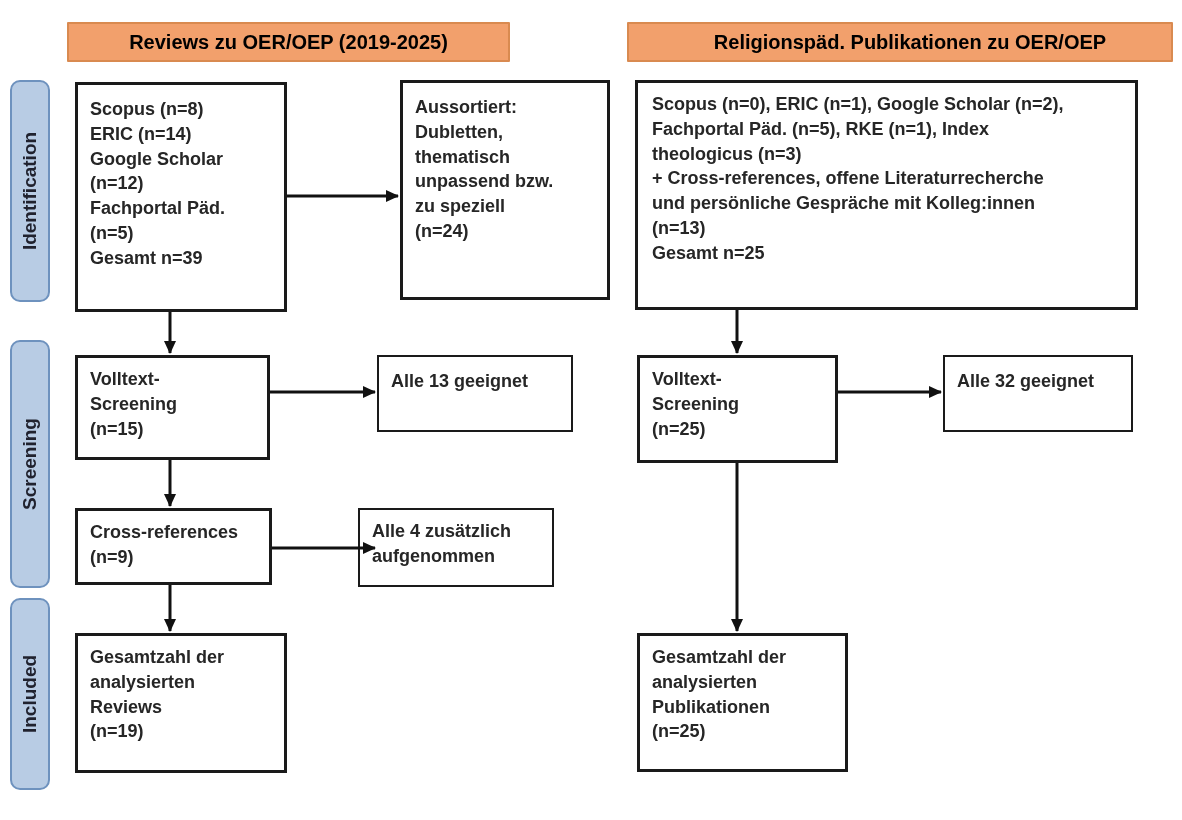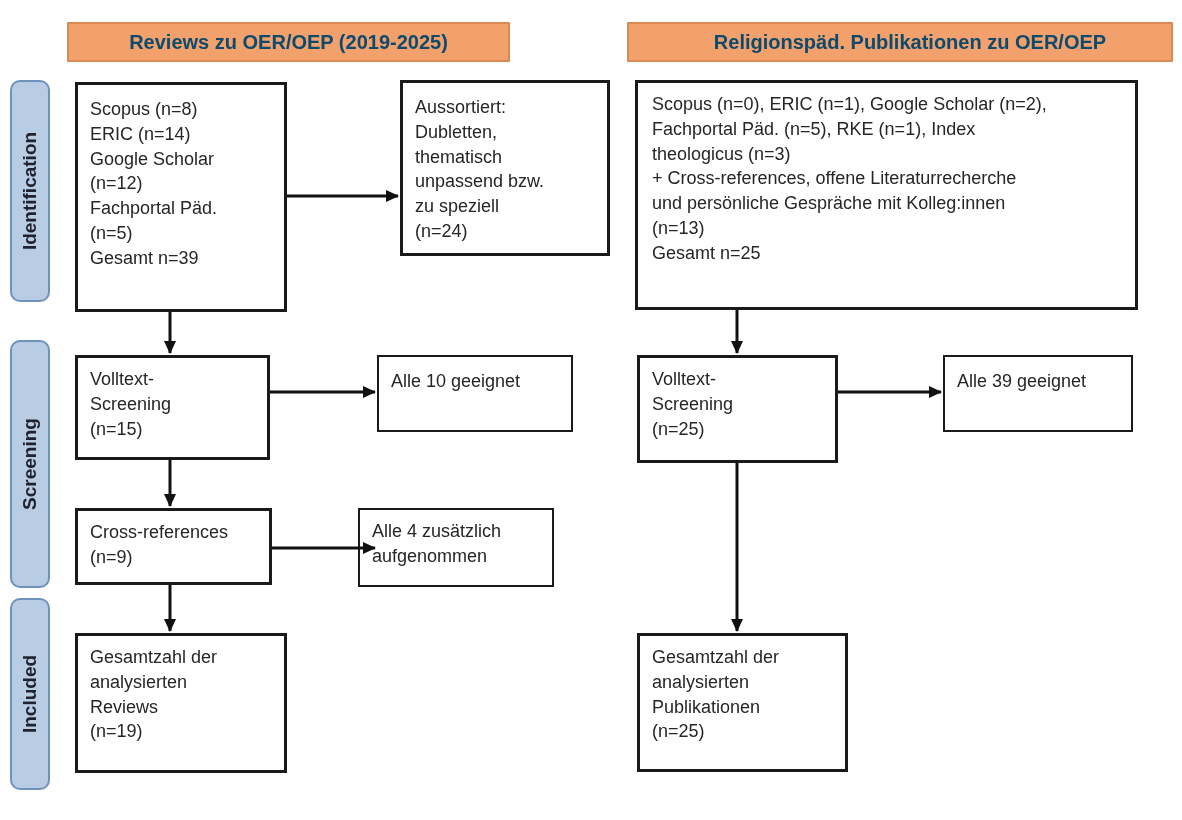--- a/index.html
+++ b/index.html
@@ -4,37 +4,37 @@
 <style>
   html,body{margin:0;padding:0;background:#ffffff;}
   #canvas{
     position:relative;width:1182px;height:820px;background:#ffffff;
     font-family:"Liberation Sans","DejaVu Sans",sans-serif;
     color:#262626;overflow:hidden;
   }
   .col-header{
     position:absolute;box-sizing:border-box;
     background:#F2A06C;border:2px solid #D98A50;border-radius:1px;
-    color:#0c4a6e;font-weight:700;font-size:20px;
+    color:#000000;font-weight:700;font-size:20px;
     display:flex;align-items:center;justify-content:center;
     text-align:center;
   }
   .stage{
     position:absolute;box-sizing:border-box;
     background:#B8CCE4;border:2px solid #6E92BE;border-radius:10px;
     display:flex;align-items:center;justify-content:center;
   }
   .stage span{
     transform:rotate(-90deg);white-space:nowrap;
     font-weight:700;font-size:19px;color:#20222E;
   }
   .fbox{
     position:absolute;box-sizing:border-box;
     background:#ffffff;border:3px solid #1A1A1A;
-    font-weight:400;font-size:18px;line-height:1.38;
+    font-weight:700;font-size:18px;line-height:1.38;
     padding:12px 12px;white-space:pre-line;color:#262626;
   }
   .fbox.thin{border-width:2px;}
   .fbox.wide{padding:9px 14px;}
   #arrows{position:absolute;left:0;top:0;width:1182px;height:820px;pointer-events:none;}
   #arrows line{stroke:#111111;stroke-width:3;}
 </style>
 </head>
 <body>
 
@@ -53,50 +53,50 @@
     <span>Included</span>
   </div>
 
   <div class="fbox" style="left:75px;top:82px;width:212px;height:230px;">Scopus (n=8)
 ERIC (n=14)
 Google Scholar
 (n=12)
 Fachportal Päd.
 (n=5)
 Gesamt n=39</div>
-  <div class="fbox" style="left:400px;top:80px;width:210px;height:176px;">Aussortiert:
+  <div class="fbox" style="left:400px;top:80px;width:210px;height:220px;">Aussortiert:
 Dubletten,
 thematisch
 unpassend bzw.
 zu speziell
 (n=24)</div>
   <div class="fbox" style="left:75px;top:355px;width:195px;height:105px;padding-top:9px;">Volltext-
 Screening
 (n=15)</div>
-  <div class="fbox thin" style="left:377px;top:355px;width:196px;height:77px;">Alle 10 geeignet</div>
+  <div class="fbox thin" style="left:377px;top:355px;width:196px;height:77px;">Alle 13 geeignet</div>
   <div class="fbox" style="left:75px;top:508px;width:197px;height:77px;padding-top:9px;">Cross-references
 (n=9)</div>
   <div class="fbox thin" style="left:358px;top:508px;width:196px;height:79px;padding-top:9px;">Alle 4 zusätzlich
 aufgenommen</div>
   <div class="fbox" style="left:75px;top:633px;width:212px;height:140px;padding-top:9px;">Gesamtzahl der
 analysierten
 Reviews
 (n=19)</div>
 
   <div class="fbox wide" style="left:635px;top:80px;width:503px;height:230px;">Scopus (n=0), ERIC (n=1), Google Scholar (n=2),
 Fachportal Päd. (n=5), RKE (n=1), Index
 theologicus (n=3)
 + Cross-references, offene Literaturrecherche
 und persönliche Gespräche mit Kolleg:innen
 (n=13)
 Gesamt n=25</div>
   <div class="fbox" style="left:637px;top:355px;width:201px;height:108px;padding-top:9px;">Volltext-
 Screening
 (n=25)</div>
-  <div class="fbox thin" style="left:943px;top:355px;width:190px;height:77px;">Alle 39 geeignet</div>
+  <div class="fbox thin" style="left:943px;top:355px;width:190px;height:77px;">Alle 32 geeignet</div>
   <div class="fbox" style="left:637px;top:633px;width:211px;height:139px;padding-top:9px;">Gesamtzahl der
 analysierten
 Publikationen
 (n=25)</div>
 
   <svg id="arrows" xmlns="http://www.w3.org/2000/svg">
     <defs>
       <marker id="ah" markerUnits="userSpaceOnUse" markerWidth="15" markerHeight="14" refX="12" refY="6" orient="auto">
         <path d="M0,0 L13,6 L0,12 Z" fill="#111111"></path>
       </marker>

